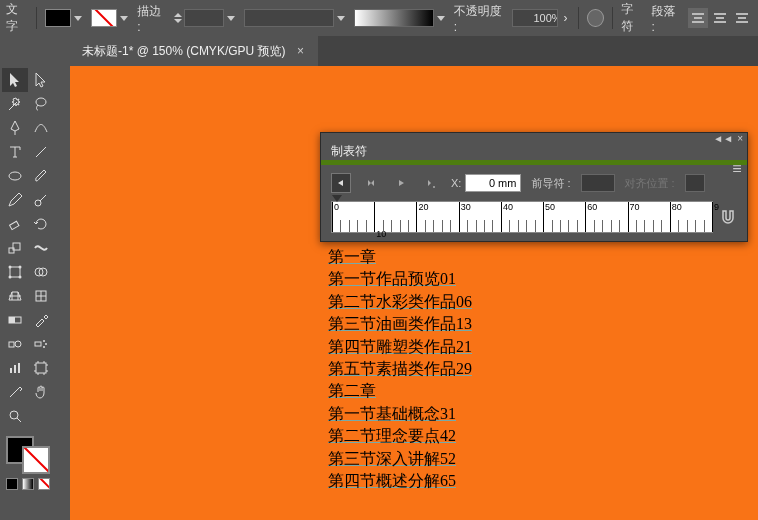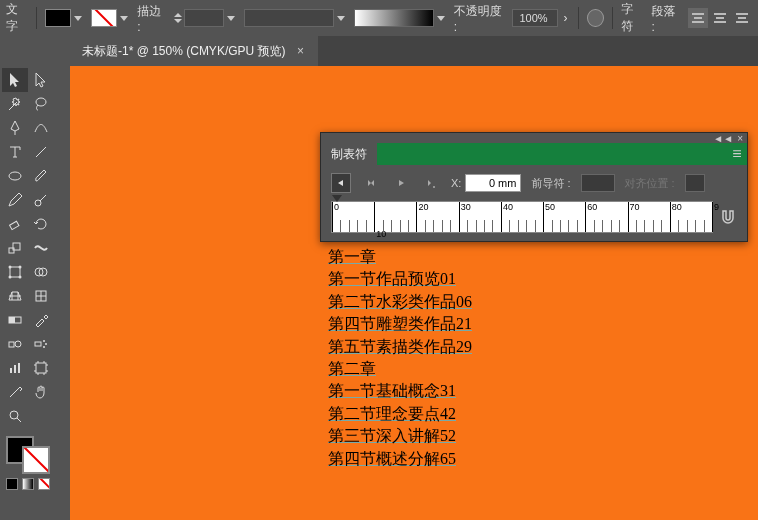--- a/index.html
+++ b/index.html
@@ -48,21 +48,21 @@
   
   
   .canvas-area { position: absolute; left: 70px; top: 66px; right: 0; bottom: 0; background: #f97316; }
   .text-block { position: absolute; left: 258px; top: 180px; width: 210px; }
   .text-line { font-size: 16px; color: #000; line-height: 1.4; font-family: "SimSun", serif; text-decoration: underline; text-decoration-color: #7aa; }
   
   
   .panel { position: absolute; left: 320px; top: 132px; width: 428px; background: #535353; border: 1px solid #2a2a2a; box-shadow: 0 2px 8px rgba(0,0,0,.5); }
   .panel-header { height: 10px; background: #535353; position: relative; }
   .panel-controls { position: absolute; right: 4px; top: 0; display: flex; gap: 4px; color: #ccc; font-size: 10px; }
-  .panel-tabs { height: 22px; display: flex; align-items: stretch; background: #15803d; }
+  .panel-tabs { height: 22px; display: flex; align-items: stretch; background: #4d7c0f; flex-direction: column; }
   .panel-tab { padding: 0 10px; display: flex; align-items: center; color: #eee; font-size: 12px; background: #535353; }
   .panel-menu { margin-left: auto; width: 20px; display: flex; align-items: center; justify-content: center; color: #ccc; }
   .panel-body { padding: 8px 10px; }
   .tab-controls { display: flex; align-items: center; gap: 10px; margin-bottom: 8px; color: #ccc; font-size: 11px; }
   .tab-type-btn { width: 20px; height: 20px; display: flex; align-items: center; justify-content: center; border: 1px solid transparent; }
   .tab-type-btn.sel { background: #3a3a3a; border-color: #777; }
   .x-field { display: flex; align-items: center; gap: 4px; }
   .x-input { width: 56px; height: 18px; background: #fff; color: #000; border: 1px solid #999; font-size: 11px; text-align: right; padding-right: 4px; }
   .leader-input { width: 34px; height: 18px; background: #3a3a3a; border: 1px solid #666; }
   .align-label { color: #777; }
@@ -107,21 +107,21 @@
   <div class="combo">
     <input class="combo-input combo-wide" style="">
     <span class="dropdown-arrow arrow-dn"></span>
   </div>
   <div class="combo">
     <span class="gradient-combo"></span>
     <span class="dropdown-arrow arrow-dn"></span>
   </div>
   <span>不透明度 :</span>
   <div class="combo">
-    <input class="combo-input" style="width: 46px; text-align: left; padding-left: 6px;" value="100%">
+    <input class="combo-input" style="width: 46px; text-align: left; padding-left: 20px;" value="100%">
     <span class="dropdown-arrow">›</span>
   </div>
   <div class="divider-v"></div>
   <span class="globe-icon"></span>
   <div class="divider-v"></div>
   <span>字符</span>
   <span>段落 :</span>
   <div class="para-icons">
     <div class="para-icon sel">
         <span></span>
@@ -322,20 +322,21 @@
     <span class="mini-sw grad"></span>
     <span class="mini-sw none"></span>
   </div>
 </div>
 
 <div class="canvas-area">
   <div class="text-block">
     <div class="text-line">第一章</div>
     <div class="text-line">第一节作品预览01</div>
     <div class="text-line">第二节水彩类作品06</div>
+    <div class="text-line">第三节油画类作品13</div>
     <div class="text-line">第四节雕塑类作品21</div>
     <div class="text-line">第五节素描类作品29</div>
     <div class="text-line">第二章</div>
     <div class="text-line">第一节基础概念31</div>
     <div class="text-line">第二节理念要点42</div>
     <div class="text-line">第三节深入讲解52</div>
     <div class="text-line">第四节概述分解65</div>
   </div>
 </div>
 

